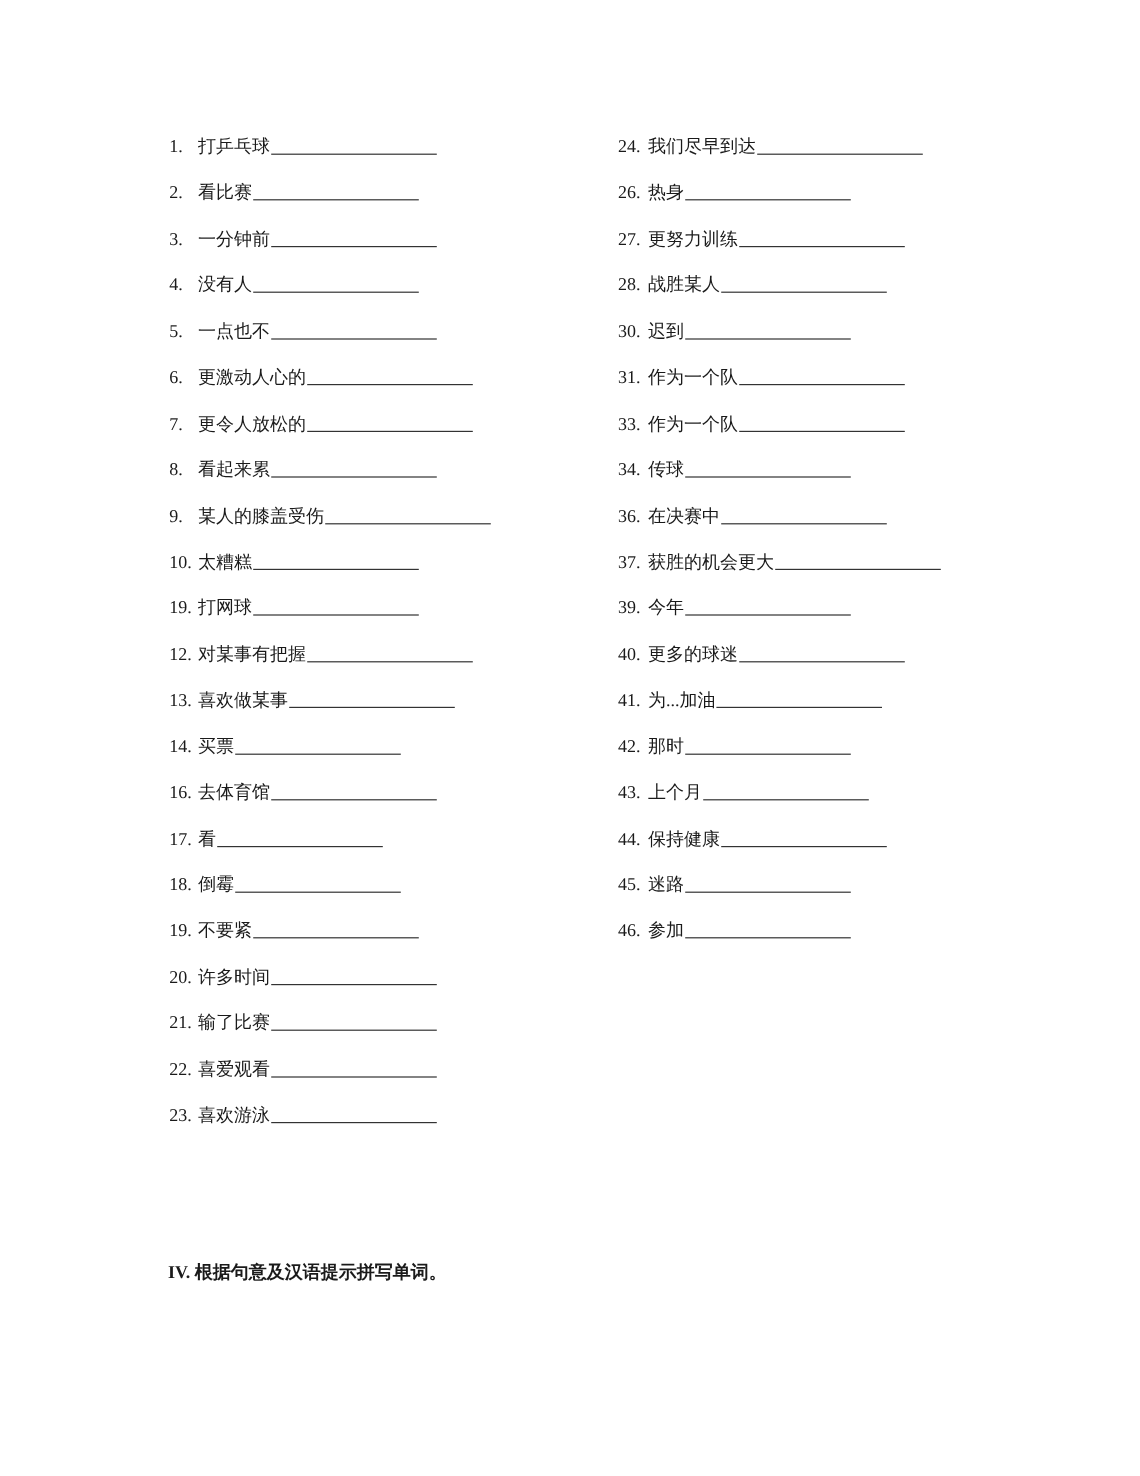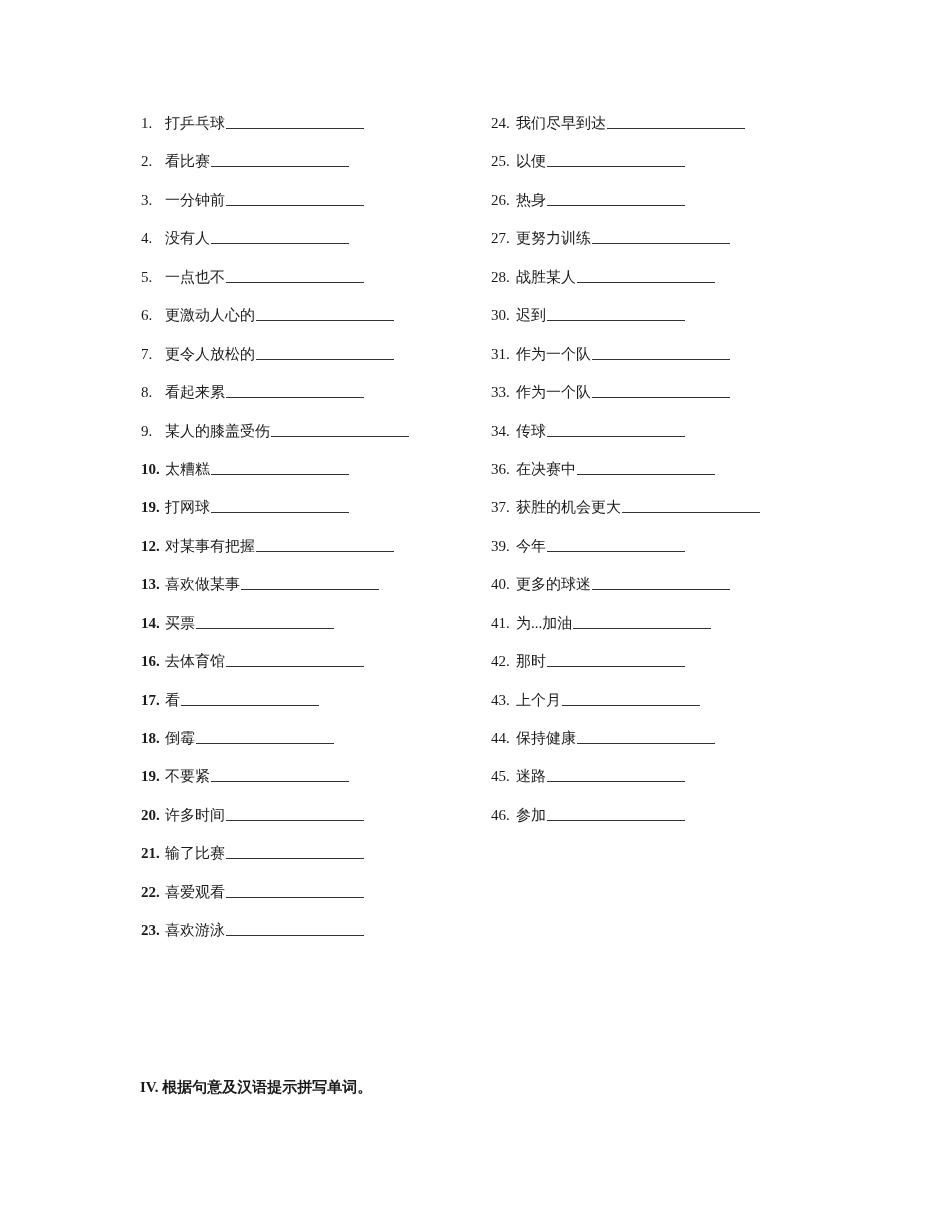--- a/index.html
+++ b/index.html
@@ -10,28 +10,28 @@
   }
   .col { position: absolute; top: 111px; }
   .col-left { left: 141px; }
   .col-right { left: 491px; }
   .item {
     height: 38.45px; line-height: 24px; font-size: 15px; white-space: nowrap;
     display: flex; align-items: flex-start;
   }
   .num { display: inline-block; }
   .col-left .num.single { width: 24px; }
-  .col-left .num.double { width: 24px; font-weight: bold; }
-  .col-right .num { width: 25px; }
+  .col-left .num.double { width: 24px; }
+  .col-right .num { width: 25px; margin-left: 24px; }
   .blank {
     display: inline-block; width: 138px; height: 17px;
     border-bottom: 1px solid #333; margin-left: 1px;
   }
   .section-heading {
-    position: absolute; left: 140px; top: 1076px;
+    position: absolute; left: 140px; top: 1050px;
     font-size: 15px; font-weight: bold; line-height: 22px;
   }
 </style>
 </head>
 <body>
 
 <div class="col col-left">
   <div class="item">
       <span class="num single">1.</span>
       <span>打乒乓球</span>
@@ -144,25 +144,20 @@
     </div>
 </div>
 
 <div class="col col-right">
   <div class="item">
       <span class="num">24.</span>
       <span>我们尽早到达</span>
       <span class="blank"></span>
     </div>
   <div class="item">
-      <span class="num">25.</span>
-      <span>以便</span>
-      <span class="blank"></span>
-    </div>
-  <div class="item">
       <span class="num">26.</span>
       <span>热身</span>
       <span class="blank"></span>
     </div>
   <div class="item">
       <span class="num">27.</span>
       <span>更努力训练</span>
       <span class="blank"></span>
     </div>
   <div class="item">

